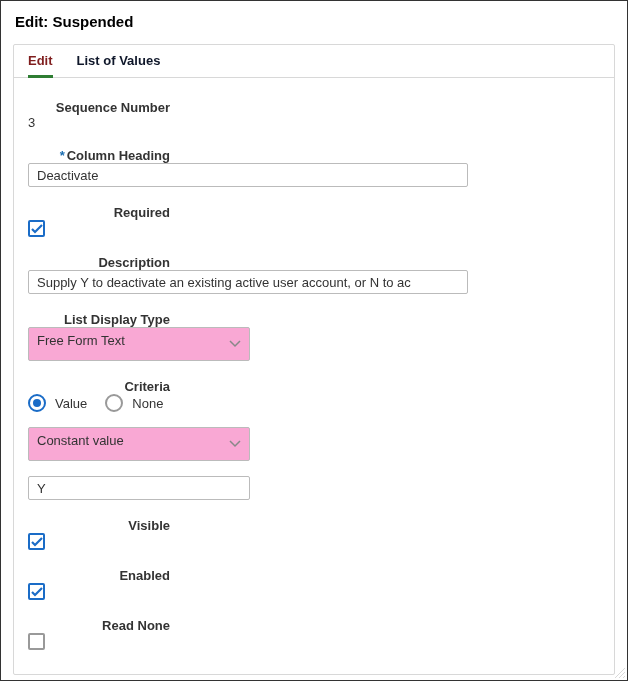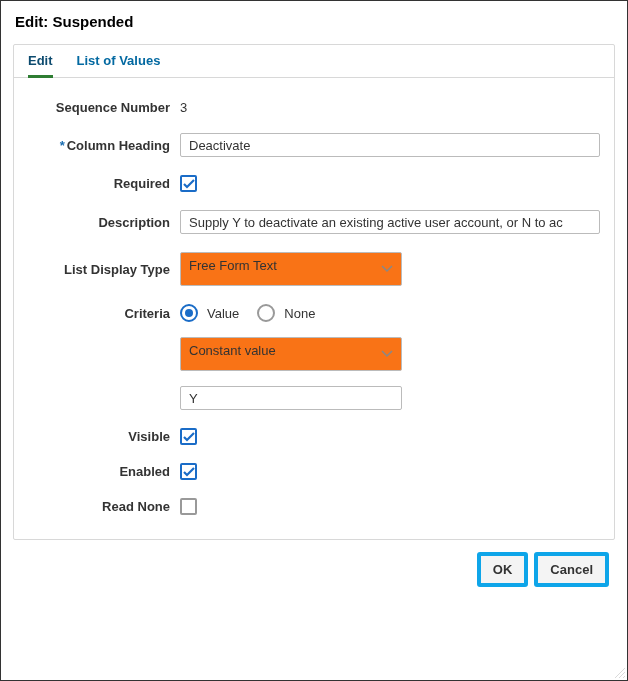--- a/index.html
+++ b/index.html
@@ -36,36 +36,36 @@
     border-bottom: 1px solid #d8d8d8;
     padding: 0 14px;
     gap: 24px;
     height: 33px;
     align-items: flex-end;
   }
   .tab {
     padding: 8px 0 7px 0;
     font-size: 13px;
     font-weight: bold;
-    color: #0369a1;
+    color: #0f172a;
     cursor: pointer;
     border-bottom: 3px solid transparent;
     margin-bottom: -1px;
   }
   .tab.active {
-    color: #0c4a6e;
+    color: #7f1d1d;
     border-bottom-color: #2e7d32;
   }
   .form-area {
     padding: 22px 14px 18px 14px;
   }
   .form-row {
     display: flex;
-    align-items: center;
     margin-bottom: 18px;
+    flex-direction: column;
   }
   .form-row.tight { margin-bottom: 15px; }
   .label-cell {
     width: 152px;
     min-width: 152px;
     text-align: right;
     padding-right: 10px;
     font-weight: bold;
     font-size: 13px;
     color: #333;
@@ -96,21 +96,21 @@
     width: 222px;
   }
   .select-input {
     width: 100%;
     height: 34px;
     border: 1px solid #bbb;
     border-radius: 2px;
     padding: 0 28px 8px 8px;
     font-size: 13px;
     color: #333;
-    background: #f97316;
+    background: #f9a8d4;
     text-align: left;
     cursor: pointer;
   }
   .select-chevron {
     position: absolute;
     right: 9px;
     top: 50%;
     transform: translateY(-50%);
     pointer-events: none;
   }

